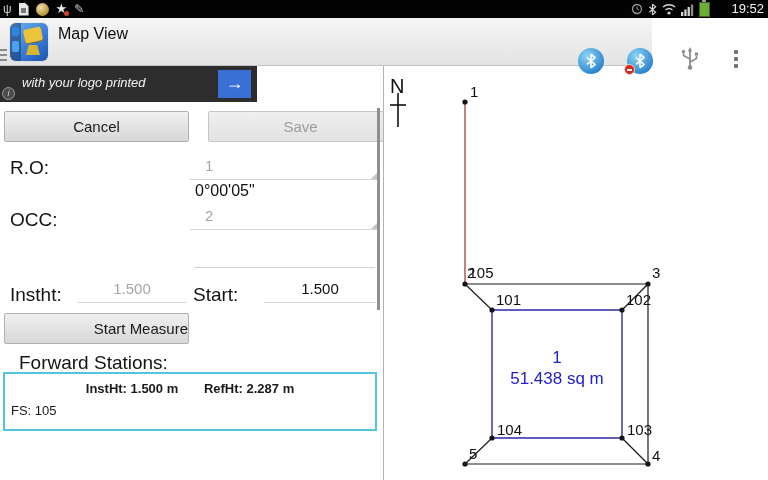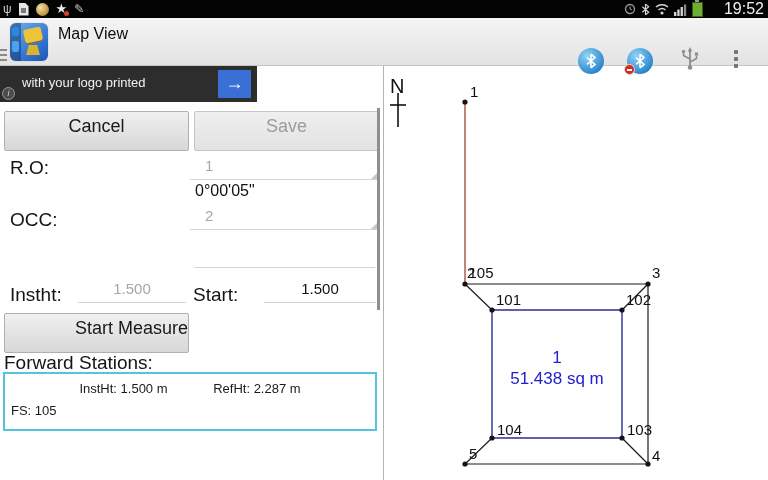--- a/index.html
+++ b/index.html
@@ -13,26 +13,26 @@
   .sb-right{margin-left:auto;display:flex;align-items:center;gap:5px;padding-right:4px;}
   .sb-glyph{color:#cfcfcf;font-size:12px;line-height:18px;}
   .sim-icon{width:10px;height:13px;background:#e6e6e6;
             clip-path:polygon(0 0,62% 0,100% 28%,100% 100%,0 100%);position:relative;}
   .sim-icon::after{content:'';position:absolute;left:2px;top:5px;width:5px;height:5px;background:#7a7a7a;}
   .coin-icon{width:13px;height:13px;border-radius:50%;
              background:radial-gradient(circle at 35% 35%,#efe0ae,#bb9136 70%,#8a6a20);}
   .star-icon{position:relative;color:#ececec;font-size:13px;line-height:18px;}
   .star-icon::after{content:'';position:absolute;right:-2px;bottom:2px;width:5px;height:5px;
                     border-radius:50%;background:#d6402c;}
-  .sb-time{color:#f1f1f1;font-size:16px;line-height:18px;margin-left:16px;}
+  .sb-time{color:#f1f1f1;font-size:13px;line-height:18px;margin-left:16px;}
   .battery-icon{width:9px;height:13px;background:#6fae35;border:1px solid #3c5e1e;position:relative;}
   .battery-icon::before{content:'';position:absolute;top:-3px;left:2px;width:4px;height:2px;background:#9a9a9a;}
 
   
-  .app-bar{position:absolute;left:0;top:18px;width:768px;height:48px;
+  .app-bar{position:absolute;left:0;top:18px;width:652px;height:48px;
            background:linear-gradient(#f5f5f5,#e3e3e3);border-bottom:1px solid #c4c4c4;
            box-sizing:border-box;z-index:20;}
   .hamburger{position:absolute;left:0;top:31px;width:7px;display:flex;flex-direction:column;gap:3px;}
   .hamburger span{display:block;height:2px;background:#8a8a8a;}
   .app-icon{position:absolute;left:10px;top:5px;width:38px;height:38px;border-radius:6px;
             background:linear-gradient(140deg,#6cb4ee 0%,#2f6fd0 70%,#1c55b0 100%);
             overflow:hidden;box-shadow:0 0 1px #999;}
   .app-icon .strip{position:absolute;left:0;top:0;width:11px;height:38px;background:rgba(10,40,90,.45);}
   .app-icon .dot-a{position:absolute;left:2px;top:4px;width:7px;height:9px;background:#2e86e0;border-radius:2px;}
   .app-icon .dot-b{position:absolute;left:2px;top:18px;width:7px;height:11px;background:#4aa3ef;border-radius:2px;}
@@ -47,60 +47,60 @@
   .bt-btn svg{position:absolute;left:7px;top:5px;}
   .bt-badge{position:absolute;left:-3px;bottom:-1px;width:11px;height:11px;border-radius:50%;
             background:#cf2c1d;border:1px solid #f0dcdc;box-sizing:border-box;}
   .bt-badge::after{content:'';position:absolute;left:2px;top:4px;width:5px;height:1.5px;background:#fff;}
   .usb-action{position:absolute;top:28px;}
   .overflow-menu{position:absolute;top:32px;display:flex;flex-direction:column;gap:3px;}
   .overflow-menu span{width:4px;height:4px;border-radius:1px;background:#757575;}
 
   
   .ad-banner{position:absolute;left:0;top:66px;width:257px;height:36px;background:#2d2d2d;z-index:15;}
-  .ad-text{position:absolute;left:22px;top:9px;font-size:13px;color:#f2f2f2;}
+  .ad-text{position:absolute;left:22px;top:9px;font-size:13px;color:#f2f2f2;font-style:italic;}
   .ad-arrow-btn{position:absolute;left:218px;top:4px;width:33px;height:28px;background:#3a6fd6;
                 color:#fff;font-size:18px;font-weight:bold;text-align:center;line-height:27px;}
   .ad-info{position:absolute;left:2px;top:21px;width:13px;height:13px;border-radius:50%;
            background:#4c4c4c;border:1px solid #9b9b9b;box-sizing:border-box;color:#cfcfcf;
            font-size:9px;font-style:italic;text-align:center;line-height:11px;}
 
   
   .left-panel{position:absolute;left:0;top:66px;width:383px;height:414px;background:#fff;}
-  .btn{position:absolute;height:40px;background:linear-gradient(#f0f0f0,#d7d7d7);
+  .btn{position:absolute;height:31px;background:linear-gradient(#f0f0f0,#d7d7d7);
        border:1px solid #b0b0b0;border-radius:2px;box-sizing:border-box;
-       font-size:18px;color:#1a1a1a;text-align:center;line-height:29px;}
+       font-size:15px;color:#1a1a1a;text-align:center;line-height:29px;}
   .btn-cancel{left:4px;top:45px;width:185px;}
-  .btn-save{left:194px;top:45px;width:185px;color:#9d9d9d;
+  .btn-save{left:208px;top:45px;width:185px;color:#9d9d9d;
             background:linear-gradient(#efefef,#e2e2e2);border-color:#c6c6c6;}
   .btn-addfs{left:4px;top:174px;width:185px;}
   .btn-start{left:4px;top:247px;width:185px;text-align:right;}
   .f-label{position:absolute;font-size:19px;color:#141414;}
   .lbl-ro{left:10px;top:91px;}
   .lbl-occ{left:10px;top:143px;}
   .lbl-instht{left:10px;top:218px;}
   .lbl-refht{left:193px;top:218px;}
-  .lbl-fwd{left:4px;top:286px;}
+  .lbl-fwd{left:19px;top:286px;}
   .angle-text{position:absolute;left:195px;top:116px;font-size:16px;color:#111;}
   .input{position:absolute;height:28px;border-bottom:1px solid #d4d4d4;font-size:15px;
          line-height:28px;box-sizing:border-box;}
   .input::after{content:'';position:absolute;right:0;bottom:0;
                 border-left:7px solid transparent;border-bottom:7px solid #c6c6c6;}
   .input-ro{left:190px;top:86px;width:188px;color:#a6a6a6;padding-left:15px;}
   .input-occ{left:190px;top:136px;width:188px;color:#a6a6a6;padding-left:15px;}
   .input-fs{left:194px;top:174px;width:181px;}
   .input-fs::after{display:none;}
   .input-instht{left:78px;top:209px;width:108px;color:#a6a6a6;text-align:center;}
   .input-instht::after{display:none;}
   .input-refht{left:264px;top:209px;width:112px;color:#111;text-align:center;}
   .input-refht::after{display:none;}
   .fs-item{position:absolute;left:3px;top:306px;width:374px;height:59px;background:#fff;
            border:2px solid #54c3dc;box-sizing:border-box;}
   .fs-line1{position:absolute;left:0;right:0;top:7px;text-align:center;font-size:13px;color:#1a1a1a;}
-  .fs-line1 span{margin:0 21px;}
+  .fs-line1 span{margin:0 11px;font-weight:bold;}
   .fs-line2{position:absolute;left:6px;top:29px;font-size:13px;color:#1a1a1a;}
   .scroll-thumb{position:absolute;left:377px;top:42px;width:3px;height:202px;background:#8f8f8f;}
 
   
   .panel-divider{position:absolute;left:383px;top:66px;width:1px;height:414px;background:#b3b3b3;}
   .map-panel{position:absolute;left:384px;top:66px;width:384px;height:414px;background:#fff;}
 </style>
 </head>
 <body>
 

